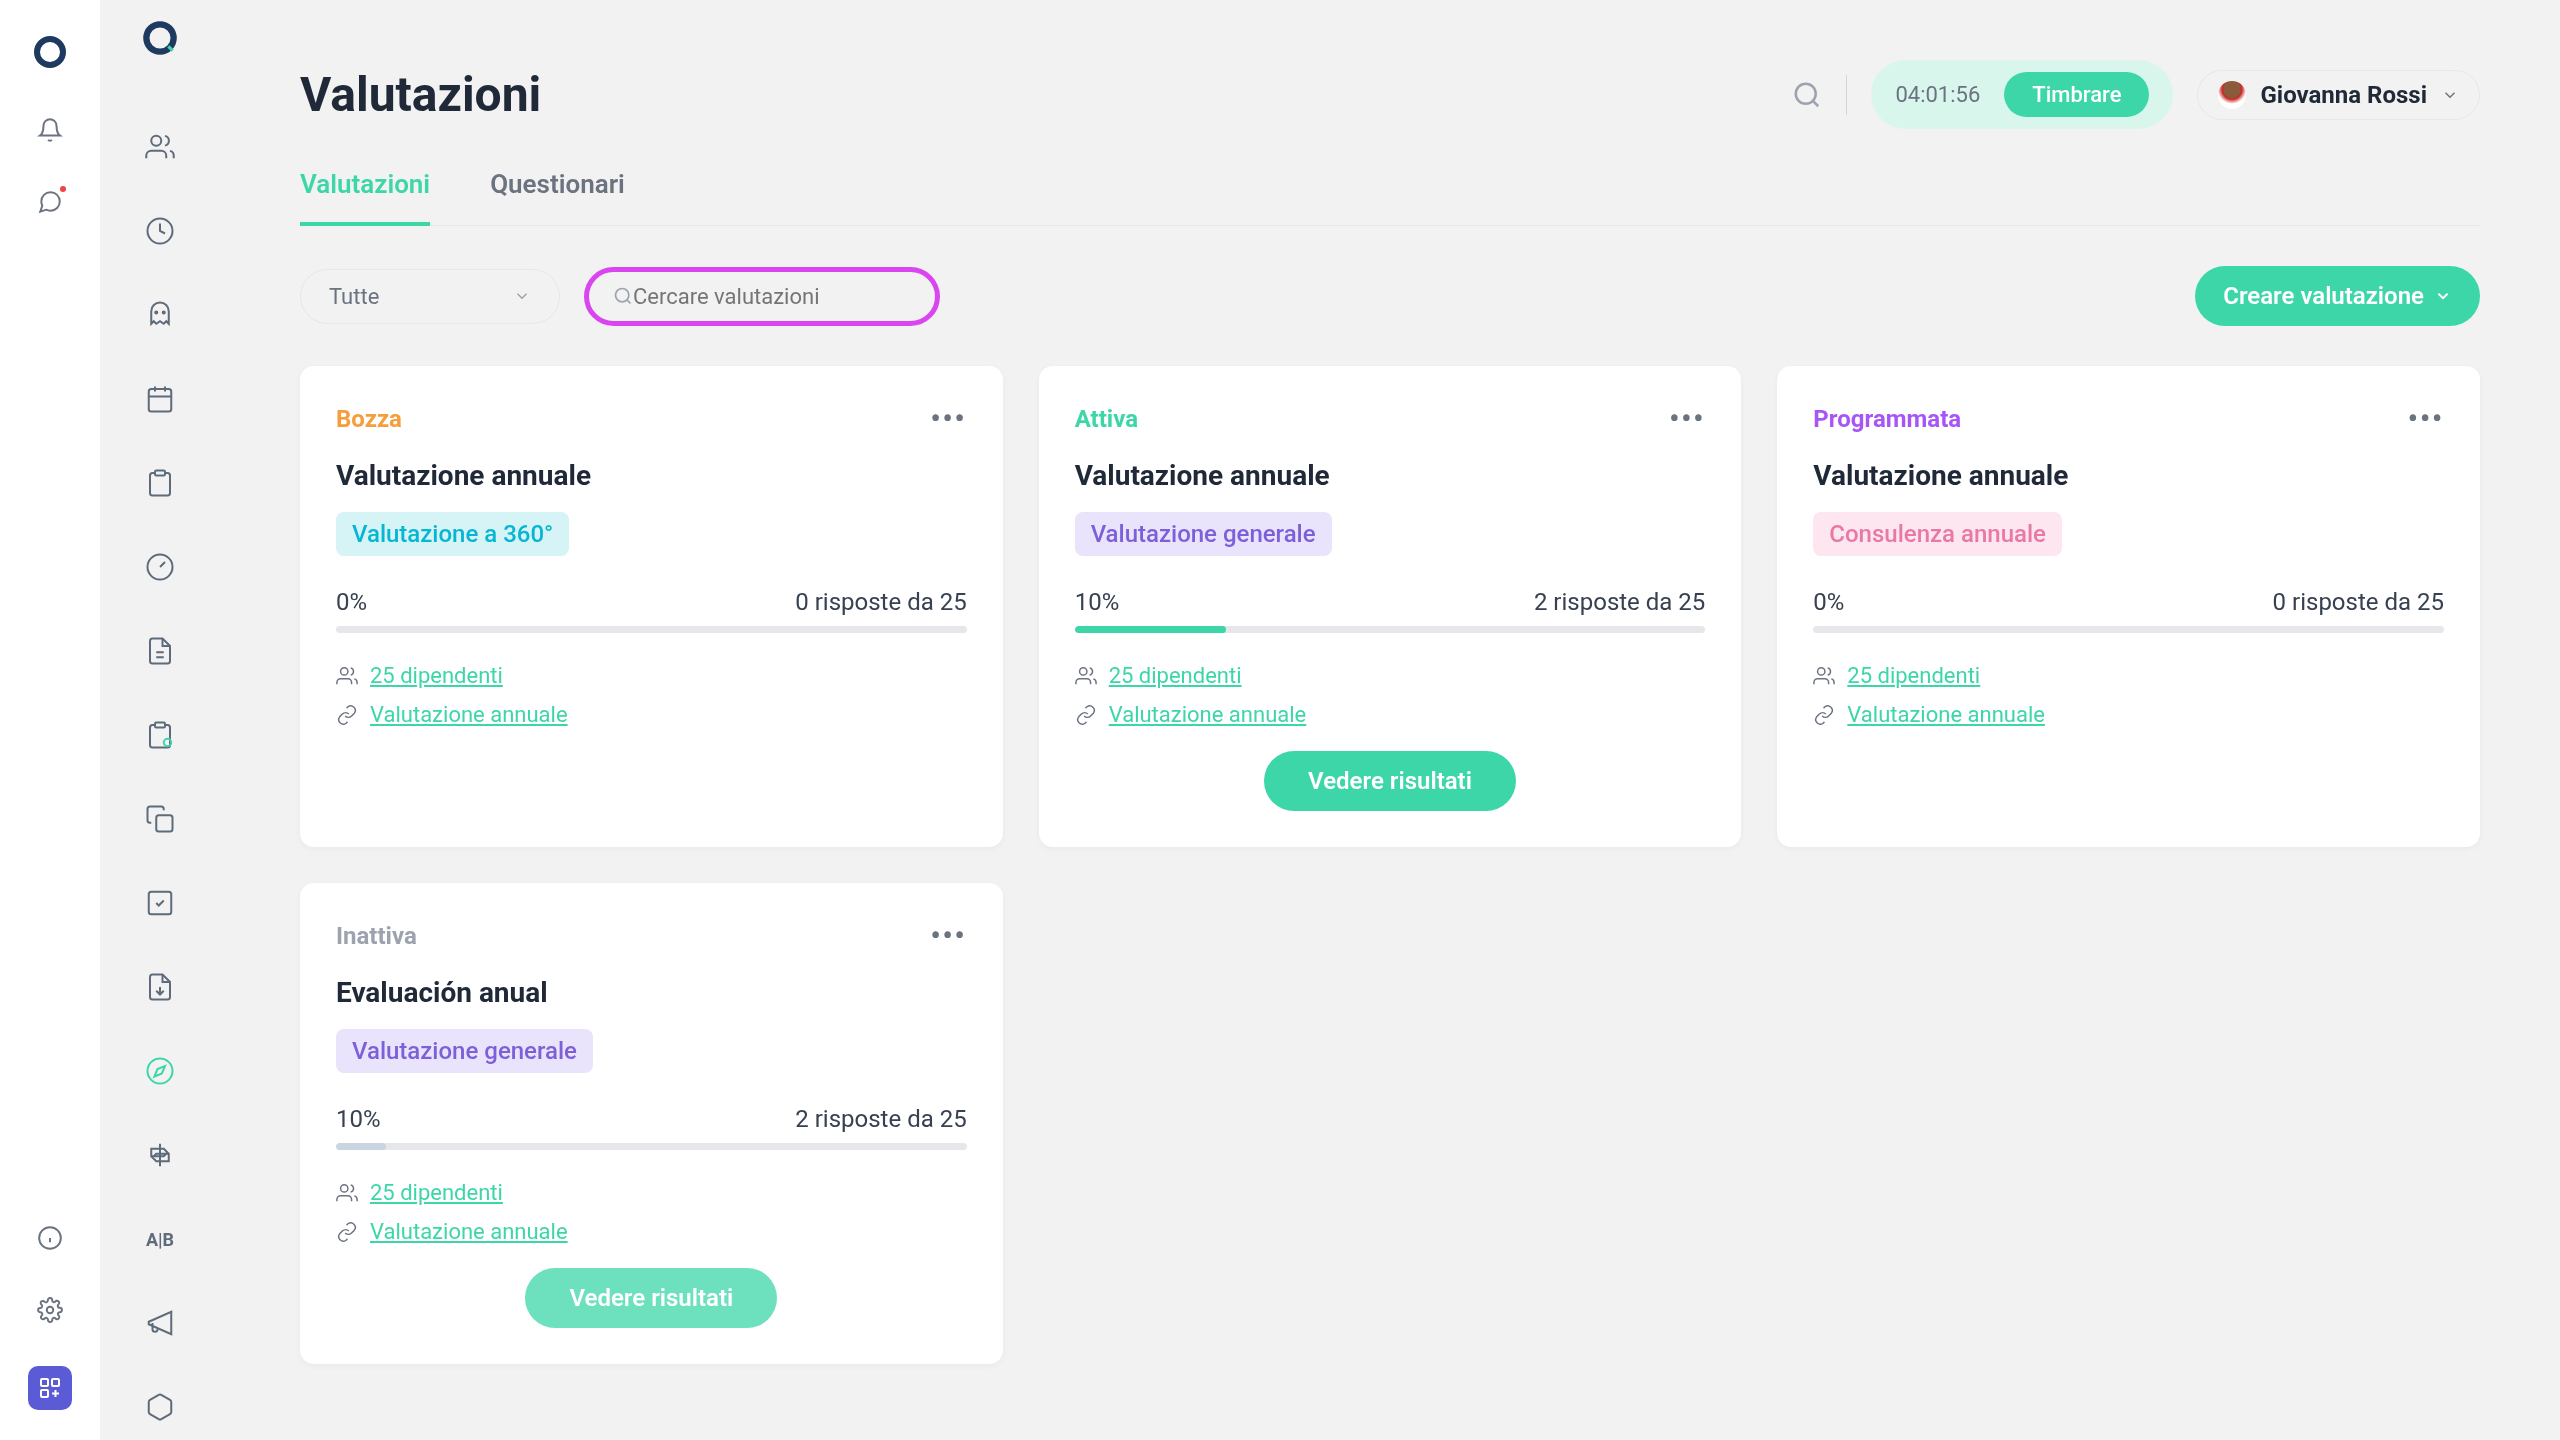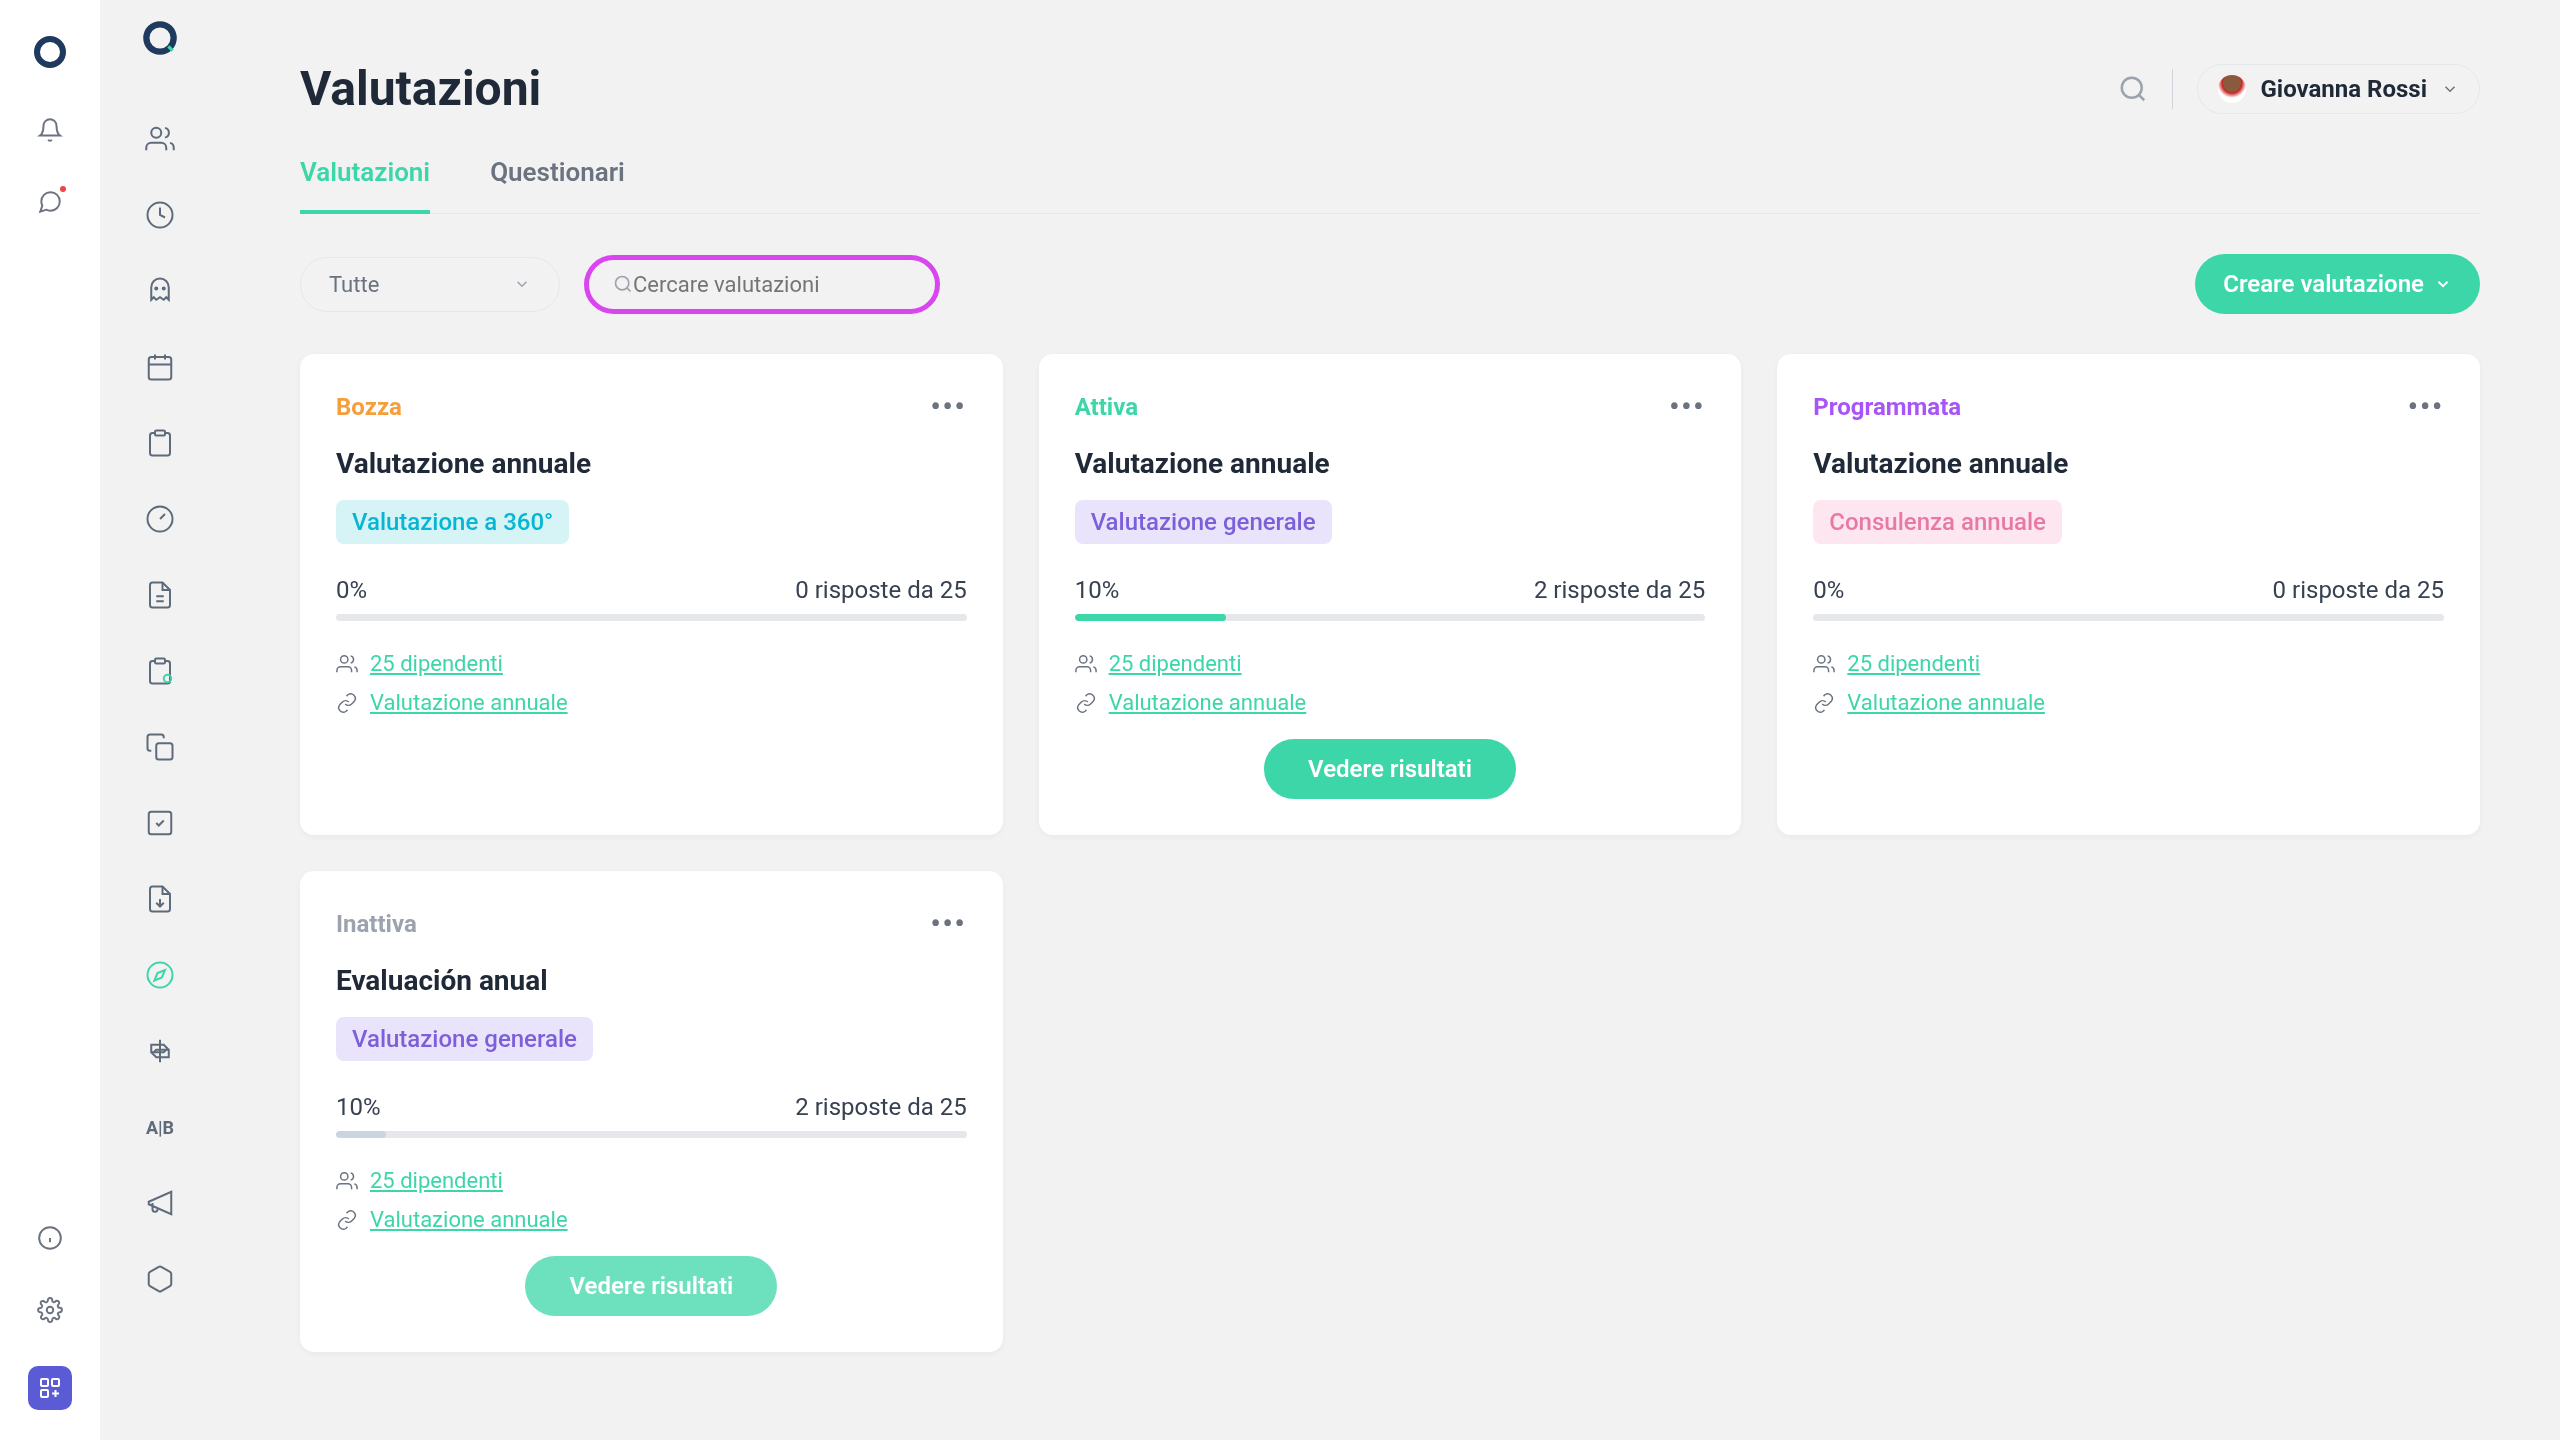--- a/index.html
+++ b/index.html
@@ -9,21 +9,21 @@
 
 
 .mini-sidebar { width: 100px; background: #fff; display: flex; flex-direction: column; align-items: center; padding: 30px 0; gap: 40px; }
 .mini-sidebar .logo-mini { width: 44px; height: 44px; display: flex; align-items: center; justify-content: center; }
 .mini-sidebar .mini-icon { width: 32px; height: 32px; display: flex; align-items: center; justify-content: center; color: #6b7280; position: relative; cursor: pointer; }
 .mini-sidebar .spacer { flex: 1; }
 .mini-sidebar .grid-btn { width: 44px; height: 44px; background: #5b5bd6; border-radius: 10px; display: flex; align-items: center; justify-content: center; color: #fff; cursor: pointer; }
 .mini-sidebar .badge { position: absolute; top: -2px; right: -2px; width: 10px; height: 10px; background: #ef4444; border-radius: 50%; border: 2px solid #fff; }
 
 
-.side-sidebar { width: 120px; background: #f2f2f2; display: flex; flex-direction: column; align-items: center; padding: 16px 0; gap: 42px; }
+.side-sidebar { width: 120px; background: #f2f2f2; display: flex; flex-direction: column; align-items: center; padding: 16px 0; gap: 42px; justify-content: space-between; }
 .side-sidebar .side-logo { width: 44px; height: 44px; display: flex; align-items: center; justify-content: center; margin-bottom: 20px; }
 .side-sidebar .side-icon { width: 34px; height: 34px; display: flex; align-items: center; justify-content: center; color: #5e6b7a; cursor: pointer; }
 .side-sidebar .side-icon.active { color: #3dd6a8; }
 
 
 .main { flex: 1; padding: 60px 80px; overflow-y: auto; }
 
 .header-row { display: flex; align-items: center; justify-content: space-between; margin-bottom: 40px; }
 .page-title { font-size: 48px; font-weight: 700; color: #1f2937; }
 .header-right { display: flex; align-items: center; gap: 24px; }
@@ -226,20 +226,24 @@
     <div class="header-row">
       <h1 class="page-title">Valutazioni</h1>
       <div class="header-right">
         <div class="search-icon">
           <svg width="30" height="30" viewBox="0 0 24 24" fill="none" stroke="currentColor" stroke-width="2">
               <circle cx="11" cy="11" r="8"></circle>
               <path d="M21 21l-4.3-4.3"></path>
             </svg>
         </div>
         <div class="divider"></div>
+        <div class="timer-pill">
+          <span class="timer-text">04:01:56</span>
+          <button class="timer-btn">Timbrare</button>
+        </div>
         <div class="user-chip">
           <div class="avatar"></div>
           <span class="user-name">Giovanna Rossi</span>
           <svg width="18" height="18" viewBox="0 0 24 24" fill="none" stroke="#6b7280" stroke-width="2">
               <path d="M6 9l6 6 6-6"></path>
             </svg>
         </div>
       </div>
     </div>
 

